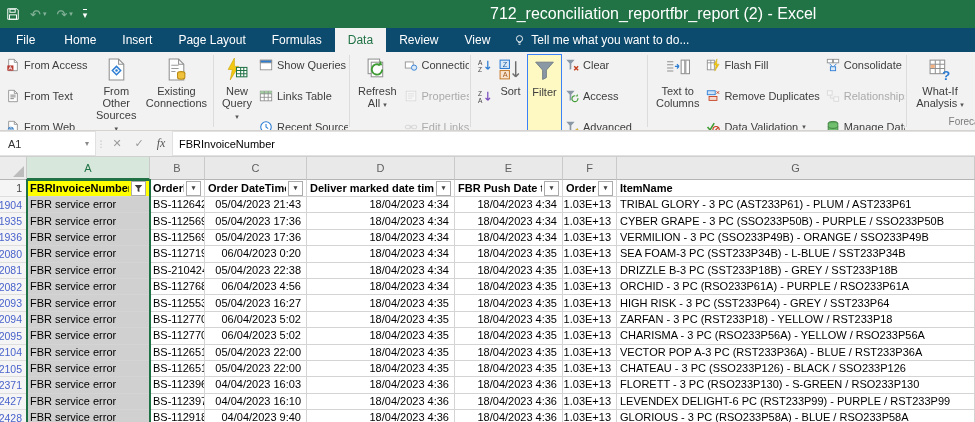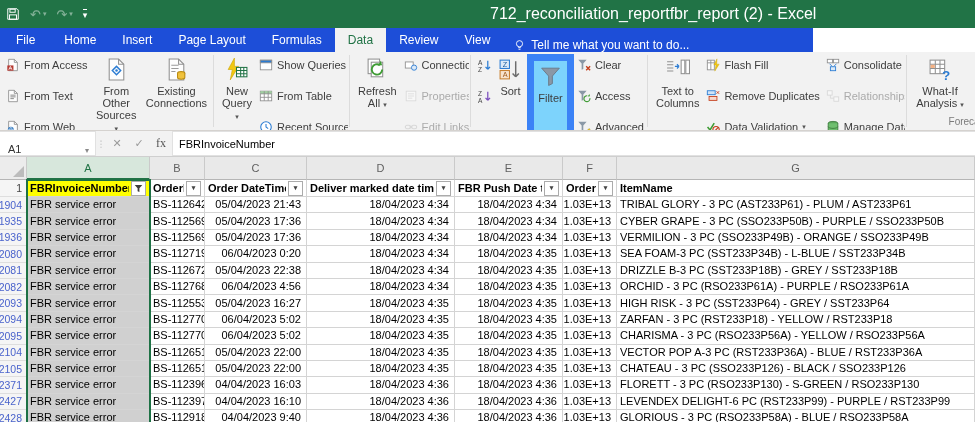--- a/index.html
+++ b/index.html
@@ -13,52 +13,52 @@
   .titlebar { position:absolute; left:0; top:0; width:975px; height:28px; background:#217346; }
   .qat { position:absolute; left:6px; top:0; height:28px; display:flex; align-items:center; gap:10px; }
   .qat-btn { display:flex; align-items:center; color:#fff; cursor:default; }
   .qat-btn svg { width:14px; height:14px; }
   .qat-dim { opacity:.45; }
   .qat-glyph { font-size:13px; color:#fff; line-height:1; }
   .qat-caret { font-size:7px; color:#fff; margin-left:2px; }
   .qat-custom { font-size:9px; color:#fff; border-top:1.5px solid #fff; padding-top:1px; line-height:1; }
   .wintitle { position:absolute; left:490px; top:0; height:28px; line-height:28px; color:#fff; font-size:16px; white-space:nowrap; }
   
-  .tabbar { position:absolute; left:0; top:28px; width:813px; height:24px; background:#1d4ed8; display:flex; align-items:flex-end; }
+  .tabbar { position:absolute; left:0; top:28px; width:975px; height:24px; background:#0c4a6e; display:flex; align-items:flex-end; }
   .tab { height:24px; line-height:24px; padding:0 13px; font-size:12px; color:#fff; white-space:nowrap; cursor:default; }
   .tab-file { padding:0 16px; font-size:12px; }
   .tab-active { background:#f2f2f2; color:#217346; }
-  .tellme { display:flex; align-items:flex-end; gap:5px; margin-left:10px; height:24px; color:#fff; font-size:12px; white-space:nowrap; }
+  .tellme { display:flex; align-items:center; gap:5px; margin-left:10px; height:24px; color:#fff; font-size:12px; white-space:nowrap; }
   .tellme svg { width:13px; height:13px; }
   
   .ribbon { position:absolute; left:0; top:52px; width:975px; height:79px; background:#f2f2f2; border-bottom:1px solid #d5d2cf; display:flex; overflow:hidden; }
   .rgroup { display:flex; flex-direction:column; flex:none; overflow:hidden; }
   .rcontent { flex:1; display:flex; align-items:stretch; padding:2px 1px 0 3px; }
   .rlabel { height:15px; font-size:10px; color:#7b7b7b; text-align:center; line-height:13px; white-space:nowrap; }
   .rdiv { width:1px; background:#dcdcdc; margin:3px 1px; flex:none; }
   .rcol { display:flex; flex-direction:column; gap:11px; padding-top:1px; }
   .sbtn { height:20px; display:flex; align-items:center; gap:4px; font-size:11px; color:#3d3d3d; padding:0 3px; white-space:nowrap; cursor:default; }
   .sbtn svg { width:14px; height:14px; flex:none; }
   .sbtn-ico { height:20px; display:flex; align-items:center; padding:0 2px; }
   .sbtn-ico svg { width:15px; height:15px; }
   .bbtn { display:flex; flex-direction:column; align-items:center; justify-content:flex-start; padding:3px 4px 0; font-size:11px; line-height:12px; color:#3d3d3d; text-align:center; white-space:normal; cursor:default; }
   .bbtn svg { width:25px; height:25px; margin-bottom:3px; flex:none; }
   .bbtn .blabel { max-width:62px; }
   .caret { font-size:7px; color:#555; }
   .dim { color:#ababab;align-items:center; }
   .dim svg { opacity:.4; }
-  .pressed { background:#7dd3fc; border:7px solid #3b82f6; border-radius:0; }
+  .pressed { background:#fef9c3; border:1px solid #3b82f6; border-radius:0; }
   
   .fbar { position:absolute; left:0; top:131px; width:975px; height:26px; background:#f2f2f2; border-bottom:1px solid #cfcfcf; display:flex; align-items:stretch; }
-  .namebox { width:96px; background:#fff; border:1px solid #e1e1e1; border-left:none; display:flex; align-items:flex-end; font-size:11px; color:#333; padding-left:8px; }
+  .namebox { width:96px; background:#fff; border:1px solid #e1e1e1; border-left:none; display:flex; align-items:center; font-size:11px; color:#333; padding-left:8px; }
   .namebox .nb-text { flex:1; }
   .nb-caret { font-size:8px; color:#8a8a8a; padding-right:6px; }
   .fb-handle { width:10px; display:flex; align-items:center; justify-content:center; color:#b5b5b5; font-size:9px; }
   .fb-btn { width:22px; display:flex; align-items:center; justify-content:center; font-size:11px; color:#9a9a9a; }
-  .fb-btn.fx { color:#555; font-family:"Liberation Serif", serif; font-size:12px; }
+  .fb-btn.fx { color:#555; font-style:italic; font-family:"Liberation Serif", serif; font-size:12px; }
   .fb-field { flex:1; background:#fff; border:1px solid #e1e1e1; border-right:none; display:flex; align-items:center; padding-left:6px; font-size:11px; color:#000; }
   
   .sheet { position:absolute; left:0; top:157px; width:975px; height:265px; overflow:hidden; background:#fff; }
   .chead { display:flex; height:23px; }
   .corner { width:27px; height:23px; background:#ececec; border-right:1px solid #cacaca; border-bottom:1px solid #b5b5b5; position:relative; }
   .corner .tri { position:absolute; right:2px; bottom:2px; width:0; height:0; border-left:11px solid transparent; border-bottom:11px solid #bcbcbc; }
   .chcell { height:23px; background:#e9e9e9; border-right:1px solid #cacaca; border-bottom:1px solid #b5b5b5; font-size:11px; color:#5f5f5f; display:flex; align-items:center; justify-content:center; }
   .chcell.selcol { background:#d7e7dc; color:#217346; border-bottom:2px solid #217346; }
   .w-a{width:123px}.w-b{width:55px}.w-c{width:102px}.w-d{width:148px}.w-e{width:108px}.w-f{width:54px}.w-g{width:358px}
   .rnum { width:27px; flex:none; background:#f5f5f5; border-right:1px solid #cacaca; border-bottom:1px solid #dedede; font-size:10.5px; color:#444; display:flex; align-items:center; justify-content:flex-end; padding-right:4px; }
@@ -340,21 +340,21 @@
           <div class="sbtn">
               <svg>
                 <use href="#i-showq"></use>
               </svg>
               <span>Show Queries</span>
             </div>
           <div class="sbtn">
               <svg>
                 <use href="#i-fromtable"></use>
               </svg>
-              <span>From Table</span>
+              <span>Links Table</span>
             </div>
           <div class="sbtn">
               <svg>
                 <use href="#i-recent"></use>
               </svg>
               <span>Recent Sources</span>
             </div>
         </div>
       </div>
       <div class="rlabel">Get &amp; Transform</div>
@@ -614,21 +614,21 @@
           <div class="cell cb w-b">BS-112719</div>
           <div class="cell ar w-c">06/04/2023 0:20</div>
           <div class="cell ar w-d">18/04/2023 4:34</div>
           <div class="cell ar w-e">18/04/2023 4:35</div>
           <div class="cell ar w-f">1.03E+13</div>
           <div class="cell cg w-g">SEA FOAM-3 PC (SST233P34B) - L-BLUE / SST233P34B</div>
         </div>
         <div class="grow">
           <div class="rnum blue">2081</div>
           <div class="cell ca w-a">FBR service error</div>
-          <div class="cell cb w-b">BS-112672</div>
+          <div class="cell cb w-b">BS-210424</div>
           <div class="cell ar w-c">05/04/2023 22:38</div>
           <div class="cell ar w-d">18/04/2023 4:34</div>
           <div class="cell ar w-e">18/04/2023 4:35</div>
           <div class="cell ar w-f">1.03E+13</div>
           <div class="cell cg w-g">DRIZZLE B-3 PC (SST233P18B) - GREY / SST233P18B</div>
         </div>
         <div class="grow">
           <div class="rnum blue">2082</div>
           <div class="cell ca w-a">FBR service error</div>
           <div class="cell cb w-b">BS-112768</div>

